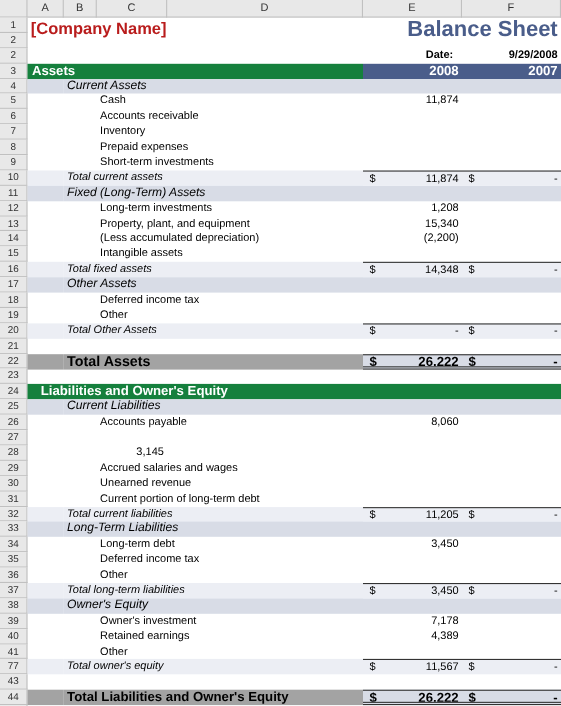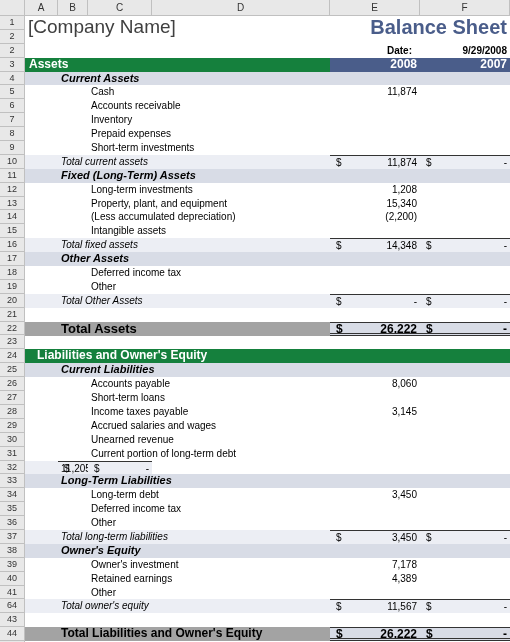--- a/index.html
+++ b/index.html
@@ -39,41 +39,41 @@
     color: #333;
     line-height: 13.9px;
   }
   .sheet { padding: 0; }
   .grid {
     display: grid;
     grid-template-columns: 33px 30px 64px 178px 90px 90px;
   }
   .cell { height: 13.9px; line-height: 13.9px; padding: 0 3px; overflow: hidden; white-space: nowrap; }
   .tall { height: 27.8px; line-height: 22px; }
-  .title { font-weight: normal; font-size: 19px; color: #404040; }
+  .title { font-weight: bold; font-size: 15px; color: #b91c1c; }
   .sheet-title { font-weight: bold; font-size: 20px; color: #4a5d8a; text-align: right; }
   .date-label { font-weight: bold; text-align: right; padding-right: 8px; }
   .date-val { font-weight: bold; text-align: right; }
   .section-header {
     background: #15803d;
     color: #fff;
     font-weight: bold;
     font-size: 12px;
     padding-left: 4px;
   }
   .year-header {
     background: #4a5d8a;
     color: #fff;
     font-weight: bold;
     font-size: 12px;
     text-align: right;
   }
   .subheader {
     background: #d8dce6;
-    font-weight: bold;
+    font-weight: normal;
     font-style: italic;
     font-size: 11px;
   }
   .item-label { font-size: 10px; }
   .num { text-align: right; font-size: 10px; }
   .subtotal-label {
     background: #eceef4;
     font-style: italic;
     font-size: 10px;
   }
@@ -157,21 +157,21 @@
       <div>32</div>
       <div>33</div>
       <div>34</div>
       <div>35</div>
       <div>36</div>
       <div>37</div>
       <div>38</div>
       <div>39</div>
       <div>40</div>
       <div>41</div>
-      <div>64</div>
+      <div>77</div>
       <div>43</div>
       <div>44</div>
       <div>45</div>
     </div>
 
   <div class="sheet">
     <div class="grid">
 
       <div class="cell tall title span-label">[Company Name]</div>
       <div class="cell tall sheet-title" style="grid-column:5/7">Balance Sheet</div>
@@ -275,41 +275,40 @@
       <div class="cell pad-b subheader"></div>
       <div class="cell subheader span-label-b">Current Liabilities</div>
       <div class="cell subheader"></div>
         <div class="cell subheader"></div>
 
       <div class="cell pad-bc"></div>
         <div class="cell item-label span-label-c">Accounts payable</div>
         <div class="cell num">8,060</div>
         <div class="cell num"></div>
       <div class="cell pad-bc"></div>
-        <div class="cell item-label span-label-c">Short-term loans</div>
-        <div class="cell num"></div>
-        <div class="cell num"></div>
-      <div class="cell pad-bc"></div>
-        <div class="cell item-label span-label-c">Income taxes payable</div>
+        <div class="cell num"></div>
+        <div class="cell num"></div>
+      <div class="cell pad-bc"></div>
         <div class="cell num">3,145</div>
         <div class="cell num"></div>
       <div class="cell pad-bc"></div>
         <div class="cell item-label span-label-c">Accrued salaries and wages</div>
         <div class="cell num"></div>
         <div class="cell num"></div>
       <div class="cell pad-bc"></div>
         <div class="cell item-label span-label-c">Unearned revenue</div>
         <div class="cell num"></div>
         <div class="cell num"></div>
       <div class="cell pad-bc"></div>
         <div class="cell item-label span-label-c">Current portion of long-term debt</div>
         <div class="cell num"></div>
         <div class="cell num"></div>
 
       <div class="cell pad-b subtotal-label"></div>
+      <div class="cell subtotal-label span-label-b">Total current liabilities</div>
       <div class="cell subtotal-num"><span class="dollar">$</span><span>11,205</span></div>
       <div class="cell subtotal-num"><span class="dollar">$</span><span>-</span></div>
 
       <div class="cell pad-b subheader"></div>
       <div class="cell subheader span-label-b">Long-Term Liabilities</div>
       <div class="cell subheader"></div>
         <div class="cell subheader"></div>
 
       <div class="cell pad-bc"></div>
         <div class="cell item-label span-label-c">Long-term debt</div>

